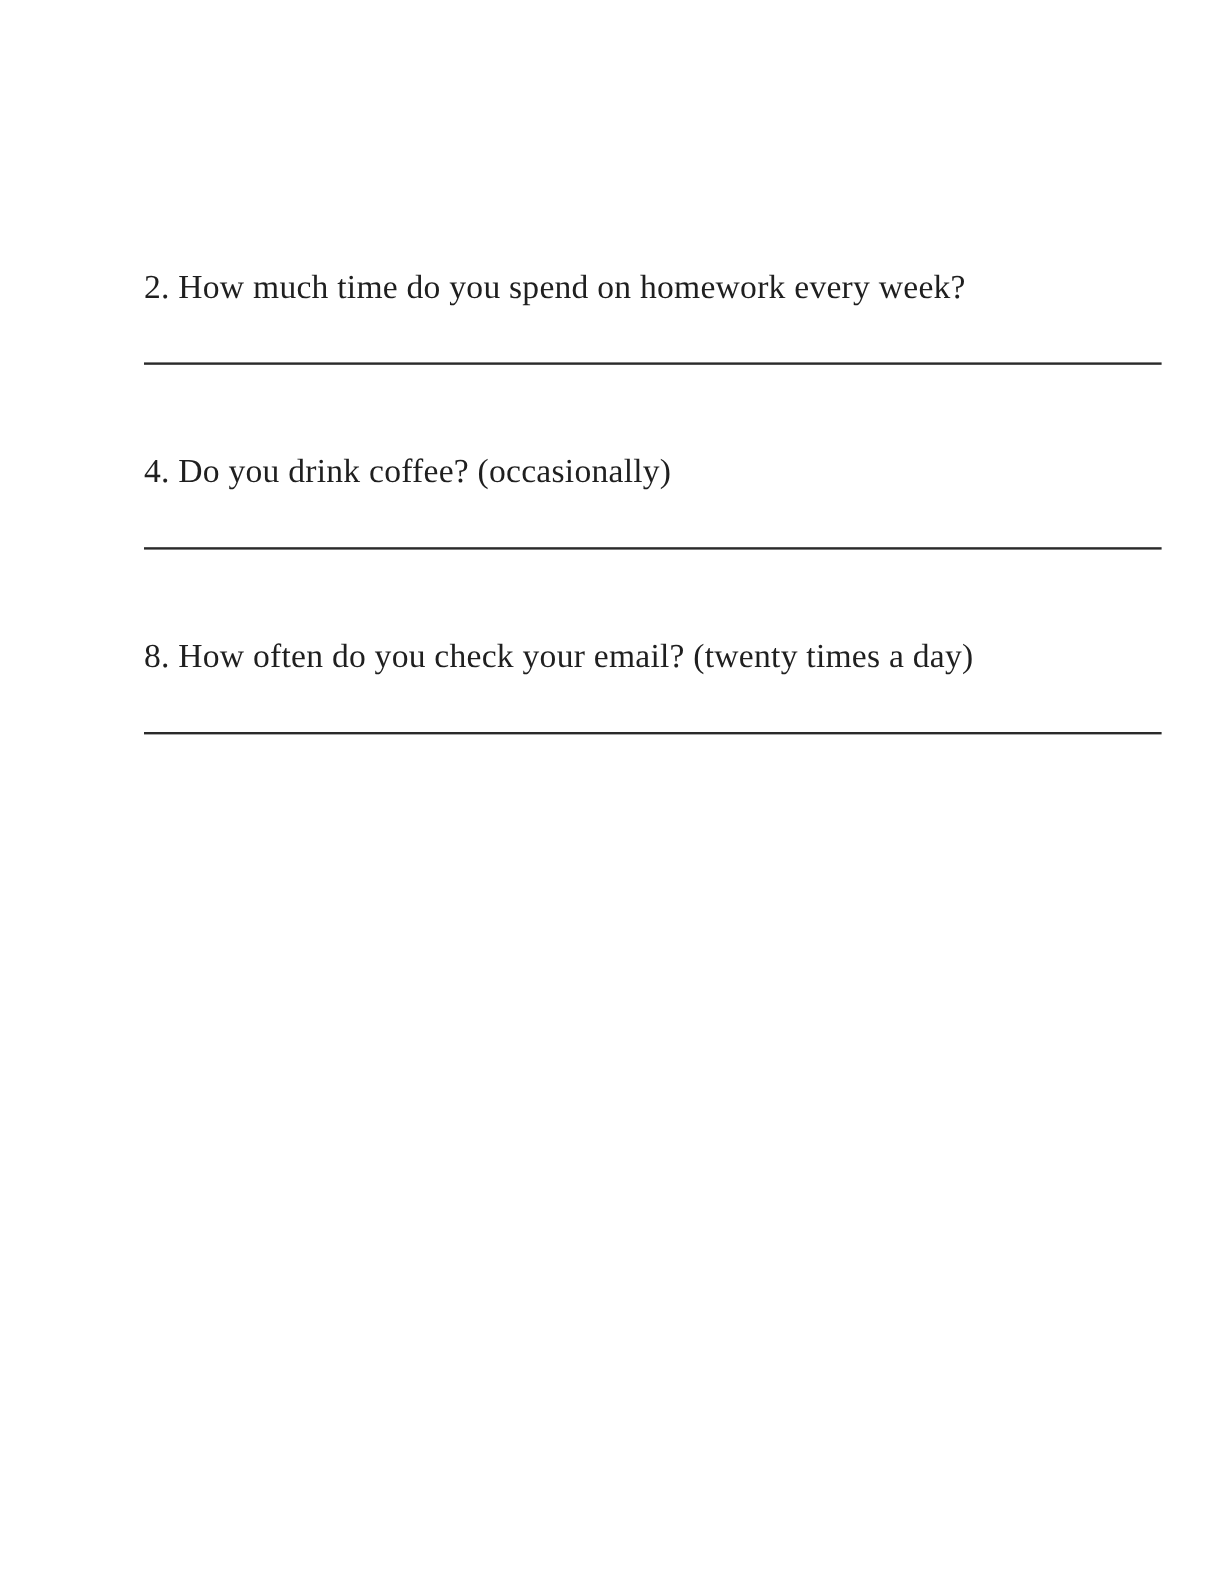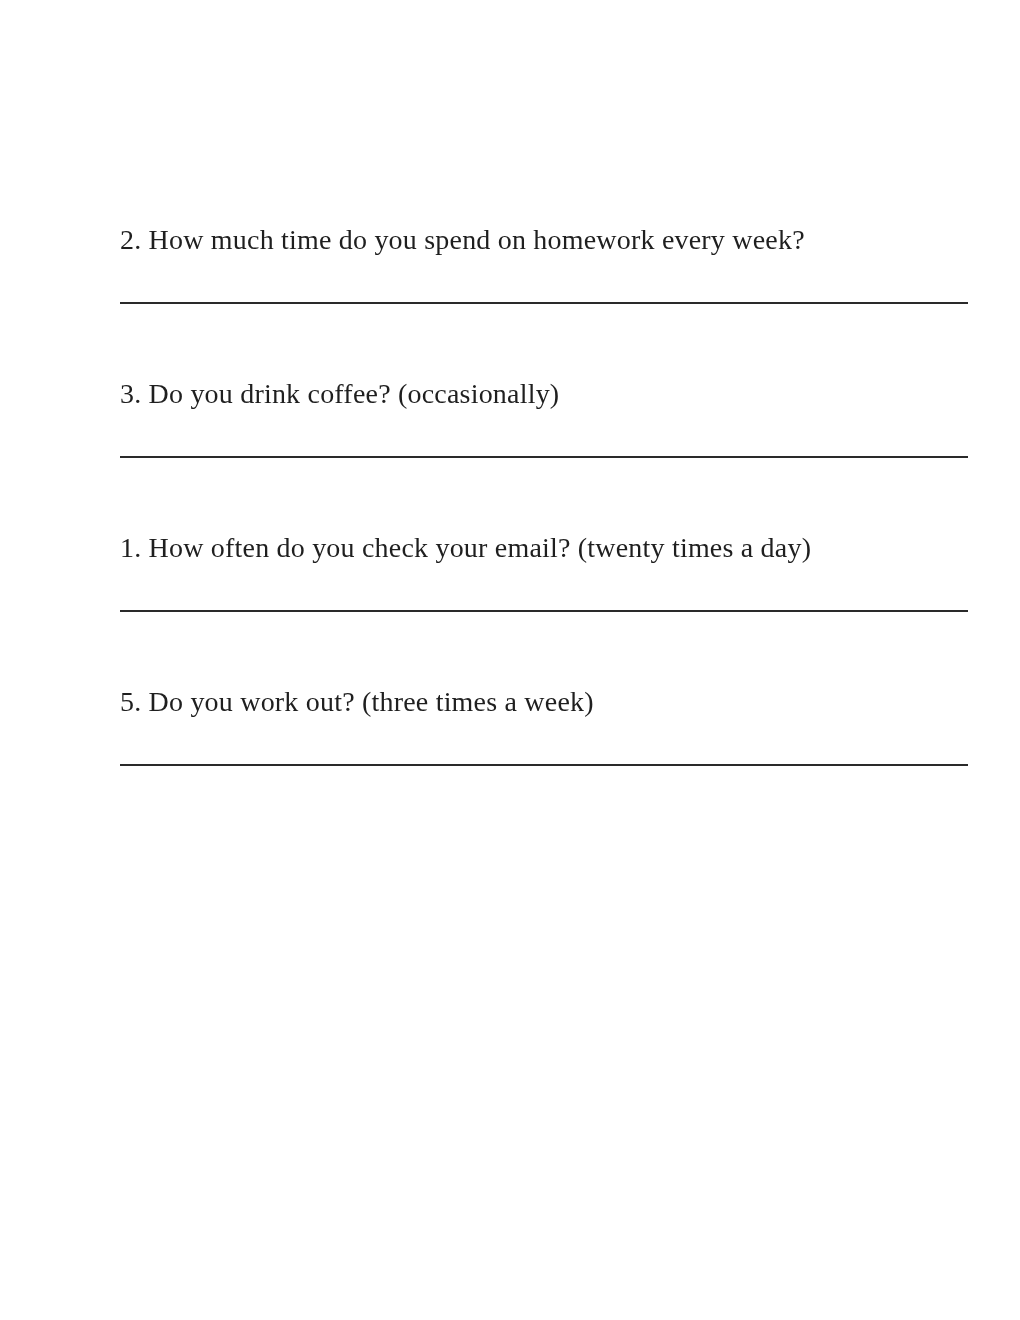--- a/index.html
+++ b/index.html
@@ -40,27 +40,23 @@
 <body>
 
 <div class="page">
 
   <div class="qa-block">
     <p class="question-line">2. How much time do you spend on homework every week?</p>
     <div class="answer-line"></div>
   </div>
 
   <div class="qa-block">
-    <p class="question-line">3. Do you drink coffee? (occasionally)</p>
+    <p class="question-line">4. Do you drink coffee? (occasionally)</p>
     <div class="answer-line"></div>
   </div>
 
   <div class="qa-block">
-    <p class="question-line">1. How often do you check your email? (twenty times a day)</p>
+    <p class="question-line">8. How often do you check your email? (twenty times a day)</p>
     <div class="answer-line"></div>
   </div>
 
-  <div class="qa-block">
-    <p class="question-line">5. Do you work out? (three times a week)</p>
-    <div class="answer-line"></div>
-  </div>
 
 </div>
 
 </body></html>

